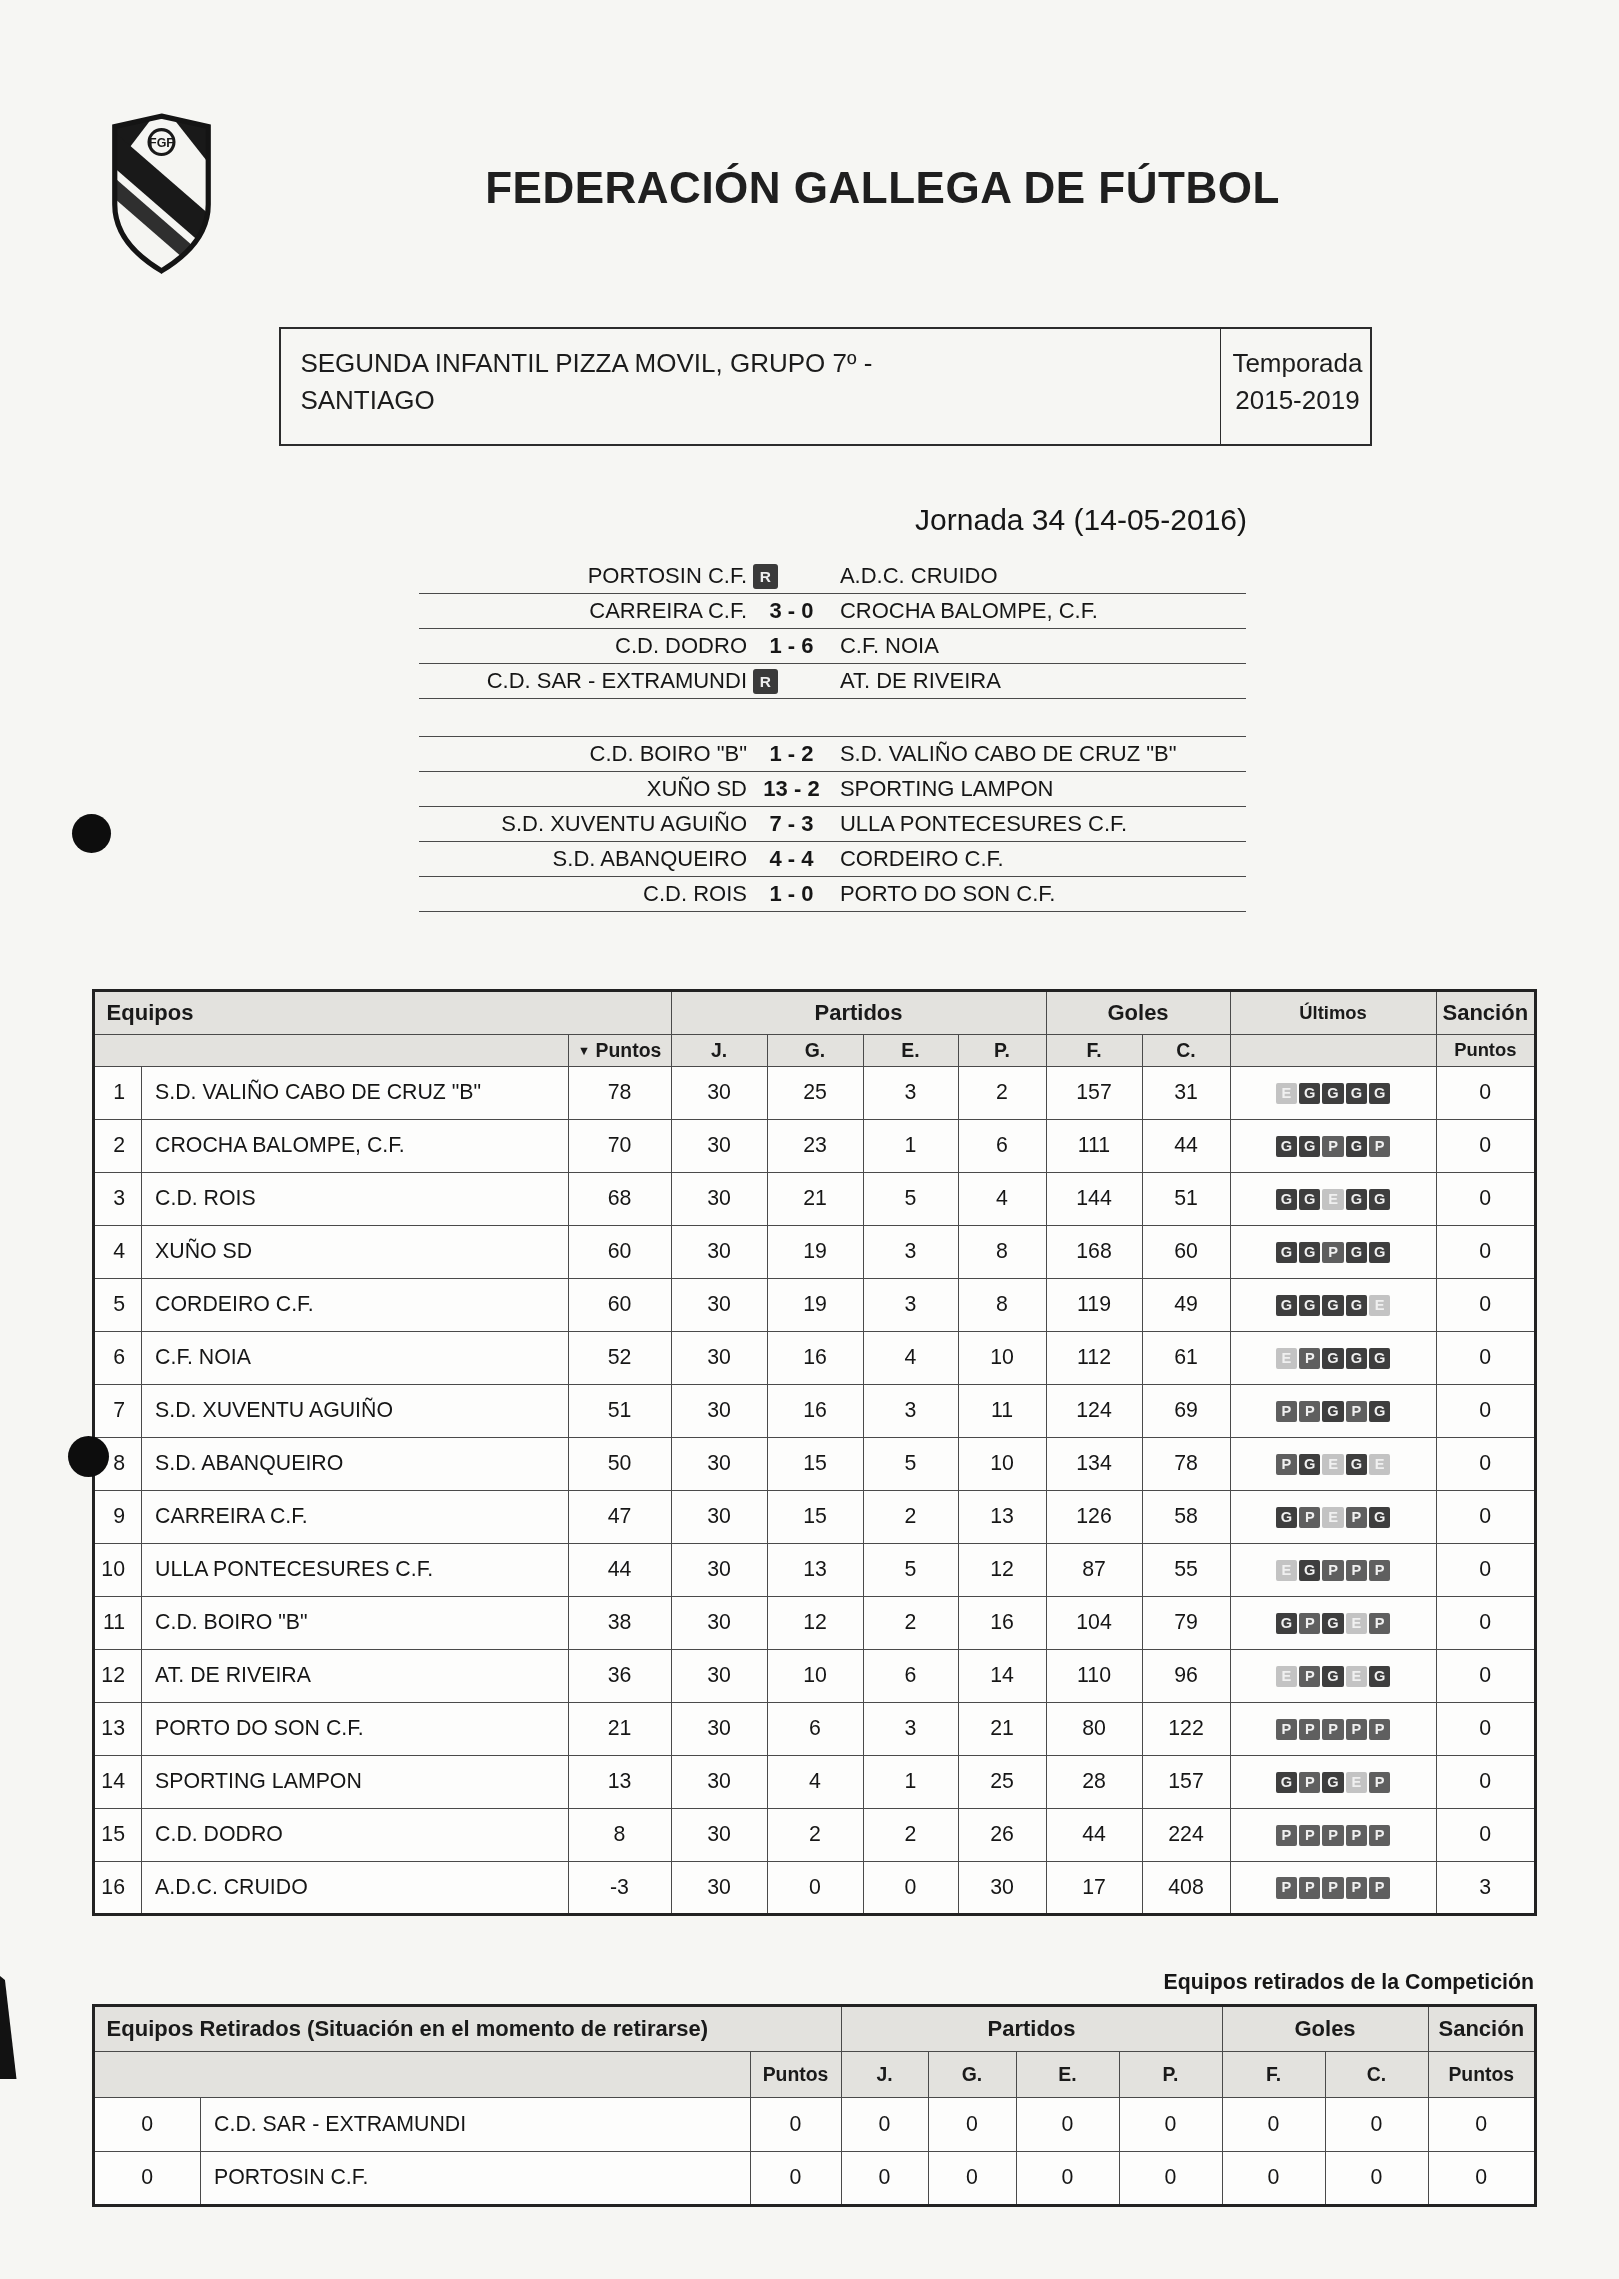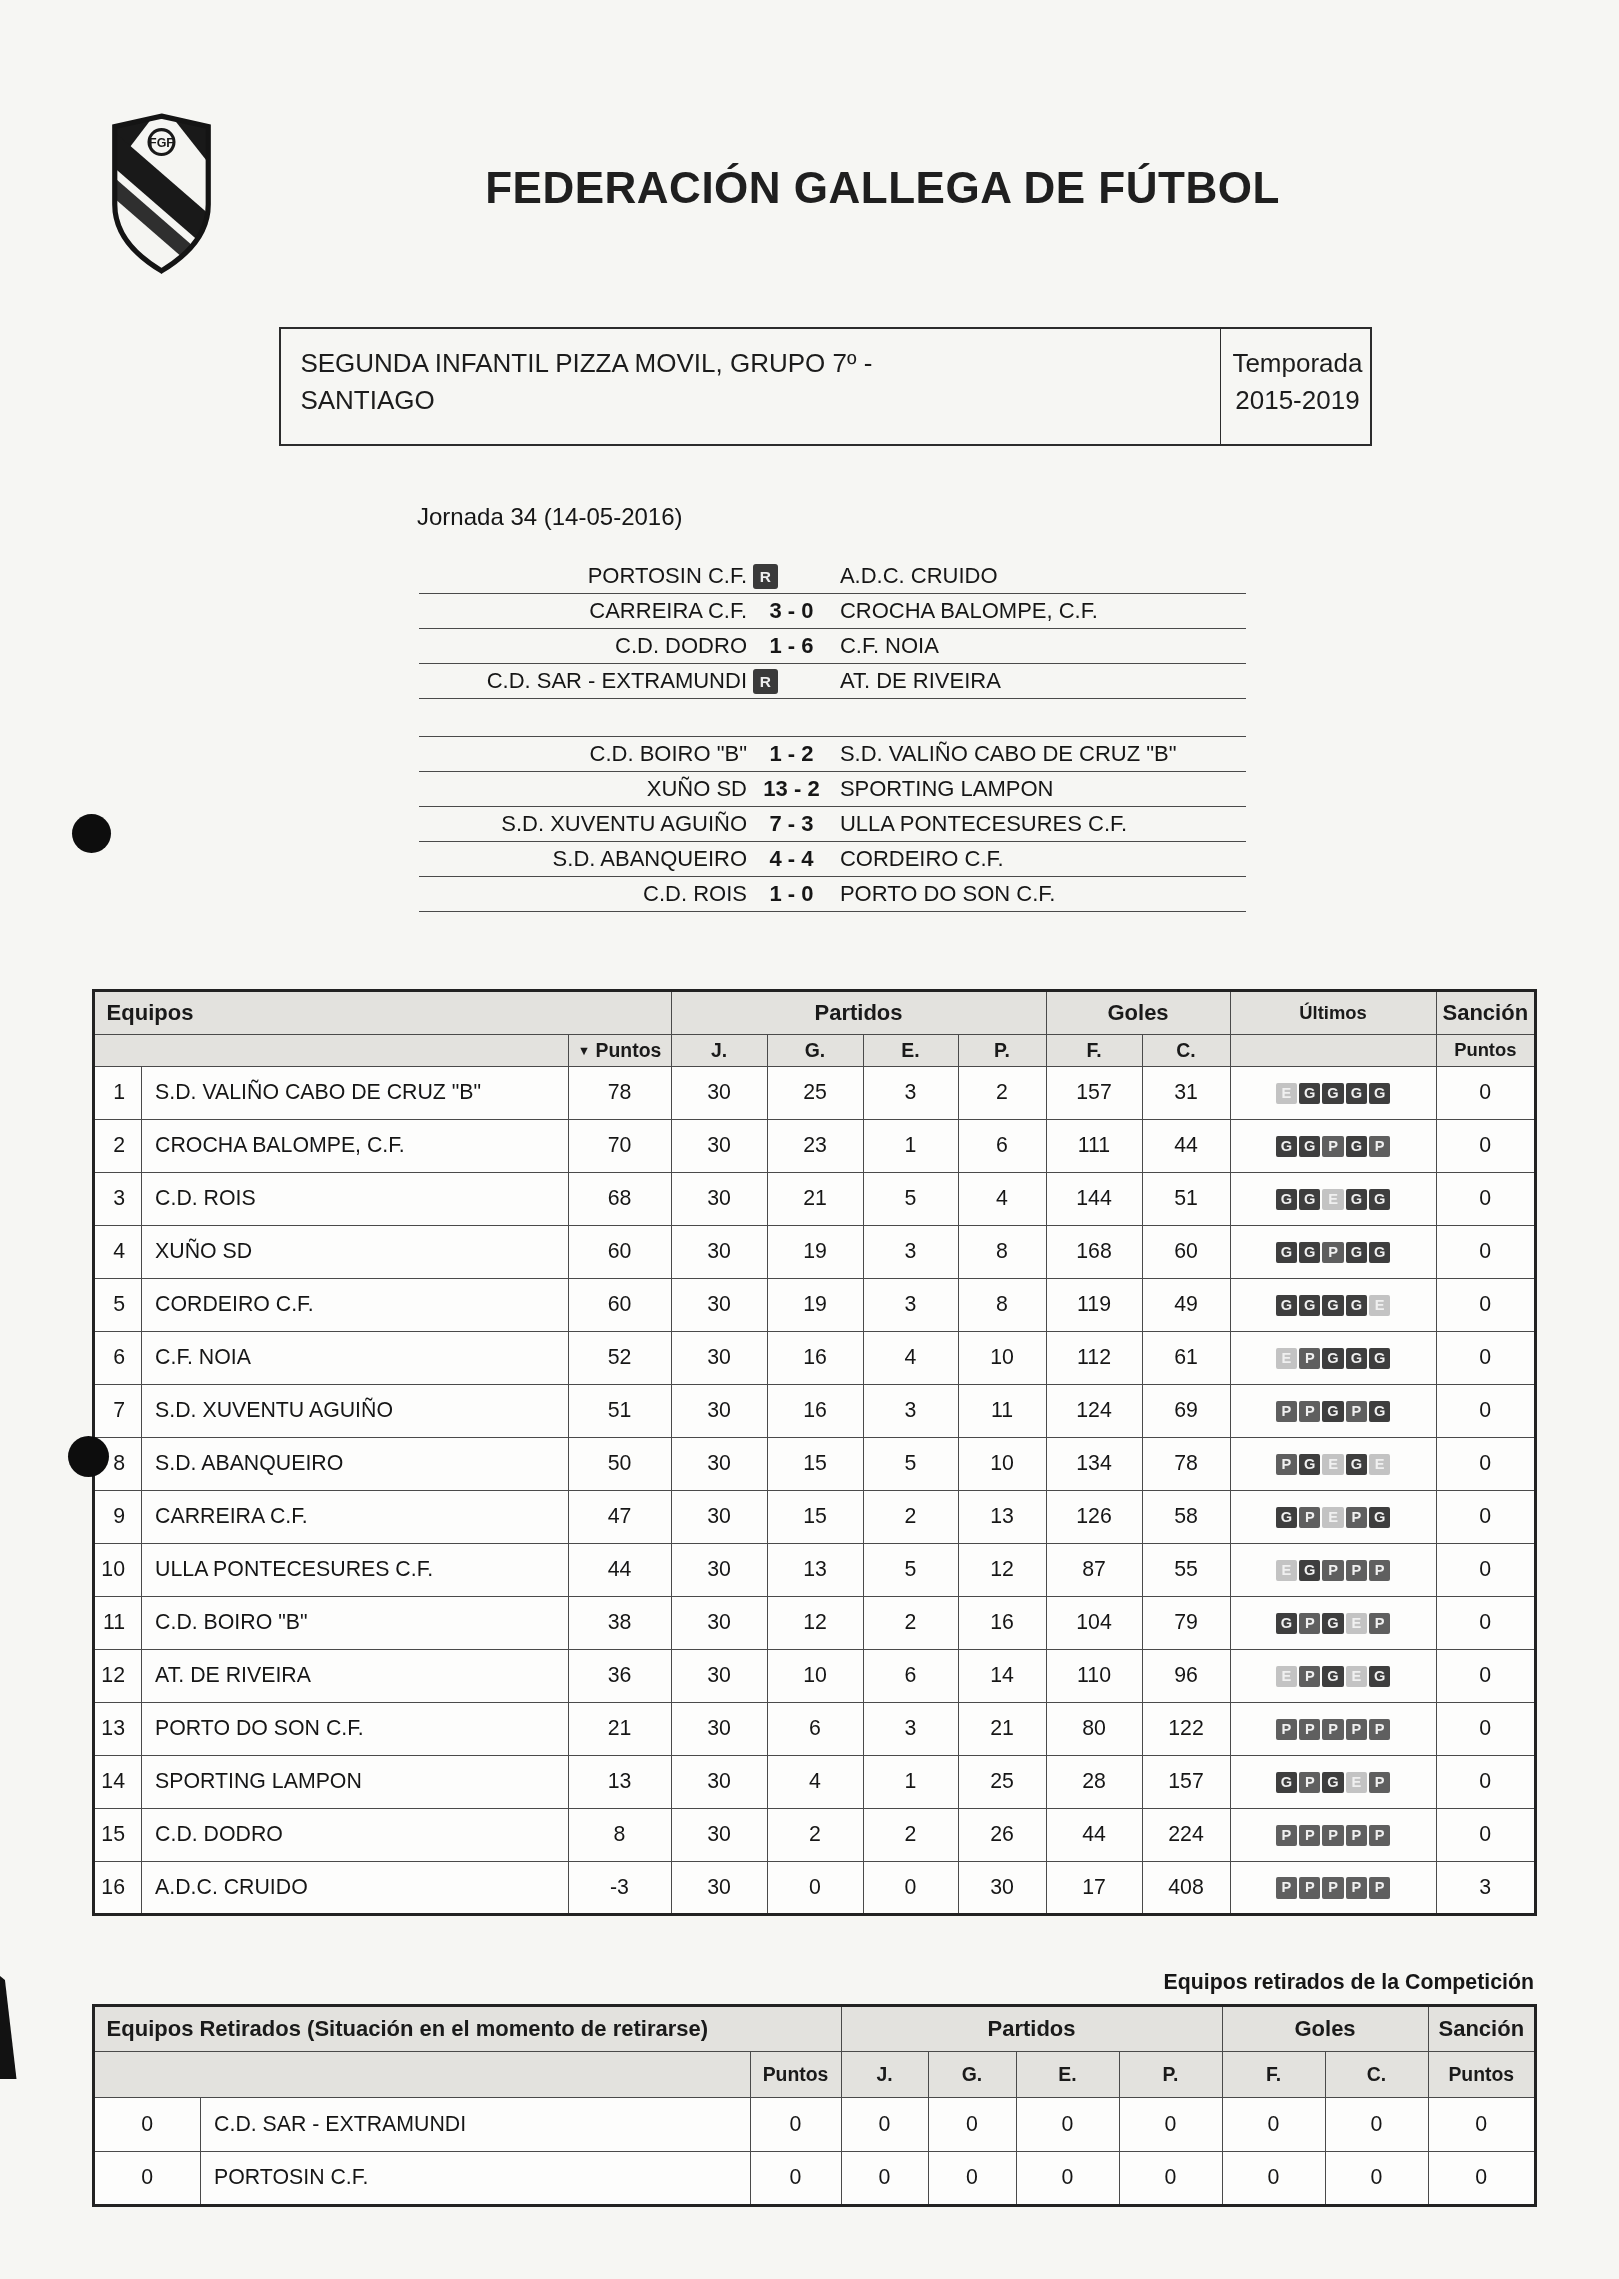--- a/index.html
+++ b/index.html
@@ -30,21 +30,21 @@
   }
   .comp-name { flex:1; padding:15.5px 0 0 19.4px; font-size:26px; line-height:1.45; }
   .comp-season {
     width:150px; border-left:1.9px solid #2c2c2c; padding:15.5px 5.8px 0 9.7px;
     font-size:26px; line-height:1.45; text-align:center;
   }
 
   
   .jornada-title {
     position:absolute; left:417px; top:503px; width:830px;
-    text-align:left; font-size:24px; color:#161616;
+    text-align:right; font-size:30px; color:#161616;
   }
 
   
   .matches { position:absolute; left:419px; top:559px; width:827px; }
   .match-group-2 { margin-top:37px; border-top:1.9px solid #4a4a4a; }
   .match-row {
     display:flex; align-items:center; height:35px;
     border-bottom:1.9px solid #4a4a4a; font-size:22px; color:#161616;
   }
   .m-home { width:328px; text-align:right; white-space:nowrap; }

